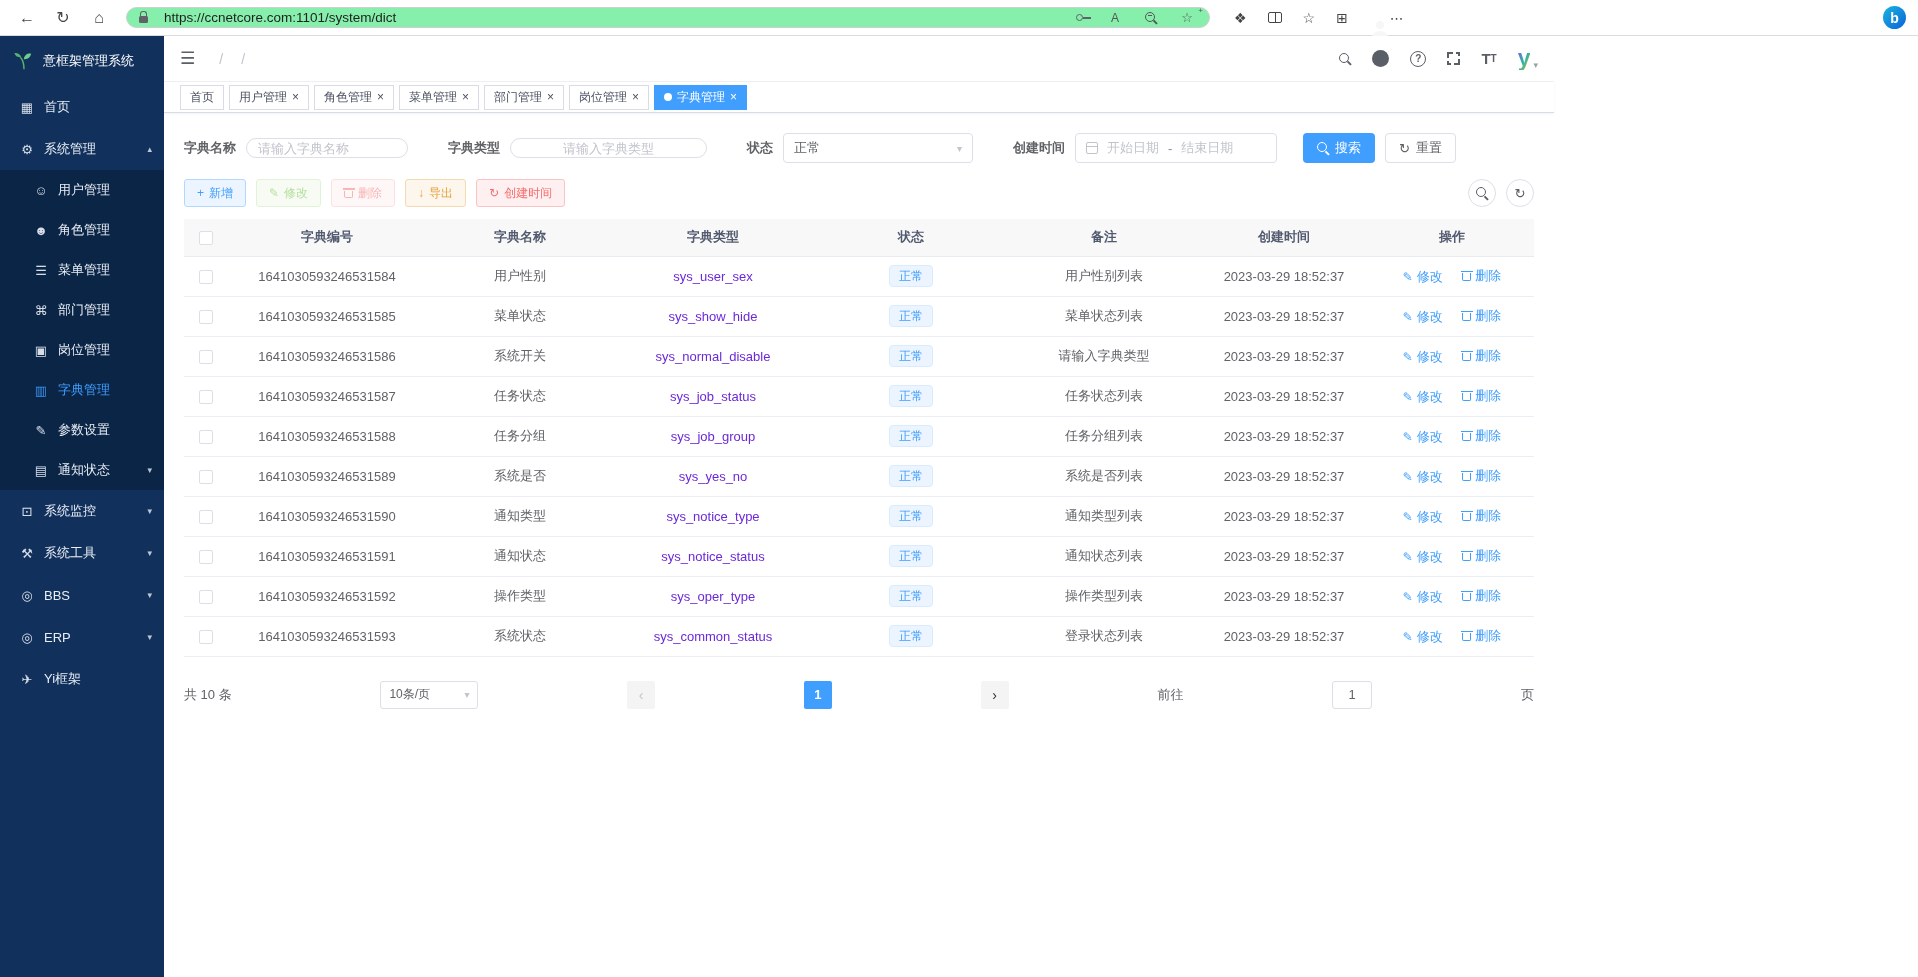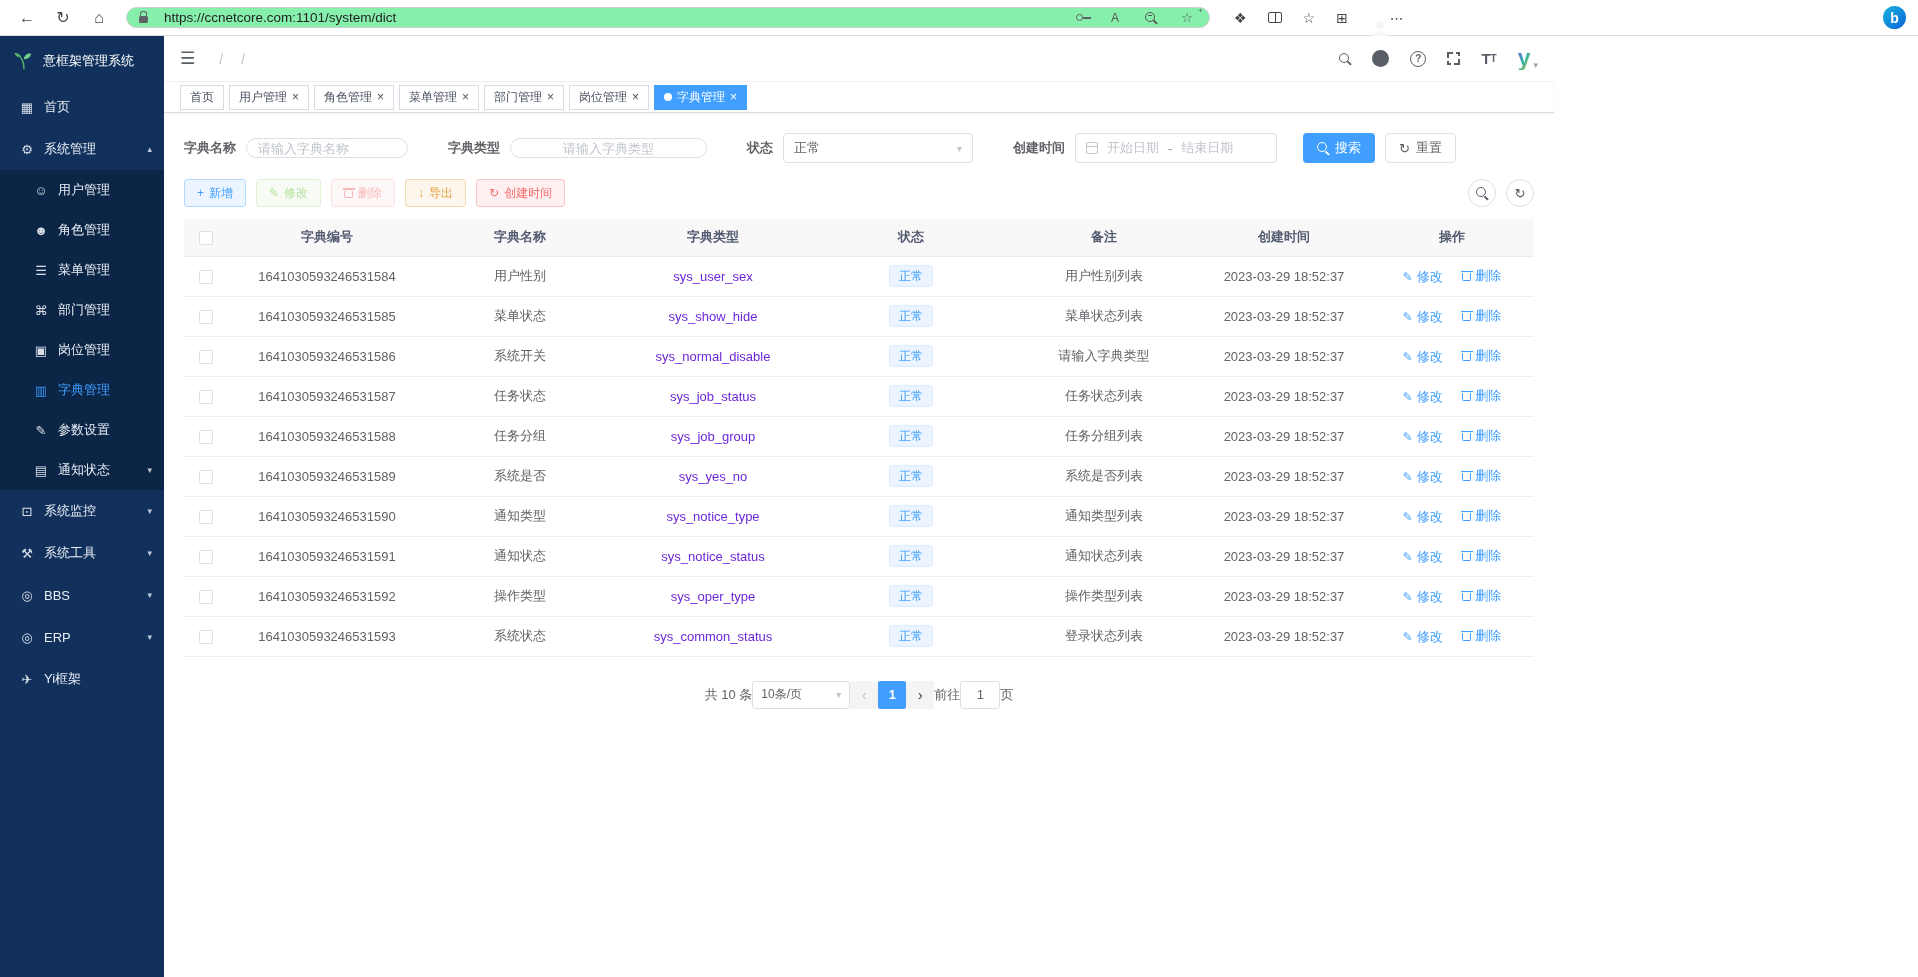--- a/index.html
+++ b/index.html
@@ -113,21 +113,21 @@
   table{width:100%;border-collapse:collapse;table-layout:fixed}
   thead th{background:#f8f8f9;color:#515a6e;font-size:13px;font-weight:700;height:37px;text-align:center;border-bottom:1px solid #e9ebf0}
   tbody td{height:40px;font-size:13px;color:var(--txt);text-align:center;border-bottom:1px solid #ebeef5;white-space:nowrap;overflow:hidden}
   .cb{appearance:none;width:14px;height:14px;border:1px solid var(--border);border-radius:2px;background:#fff;vertical-align:middle;cursor:pointer}
   .link{color:#6d28d9;cursor:pointer;text-decoration:none}
   .tag{display:inline-block;background:#ecf5ff;border:1px solid #d9ecff;color:var(--blue);font-size:12px;padding:0 9px;height:22px;line-height:20px;border-radius:4px}
   .op{color:var(--blue);font-size:13px;margin:0 8px;display:inline-flex;align-items:center;gap:4px;cursor:pointer}
   .op .ic{font-size:12px}
 
   
-  .pager{display:flex;align-items:center;justify-content:center;margin:24px 0;font-size:13px;color:var(--txt)}
+  .pager{display:flex;align-items:center;justify-content:space-between;margin:24px 0;font-size:13px;color:var(--txt)}
   .psize{width:98px;height:28px;border:1px solid var(--border);border-radius:3px;display:flex;align-items:center;justify-content:space-between;padding:0 8px;font-size:12px;cursor:pointer;background:#fff}
   .psize .caret{color:var(--muted);font-size:10px}
   .pbtn{min-width:28px;height:28px;background:#f4f4f5;border-radius:2px;display:flex;align-items:center;justify-content:center;font-size:14px;color:#303133;cursor:pointer}
   .pbtn.dis{color:var(--muted)}
   .pcur{background:var(--blue);color:#fff;font-weight:700;font-size:13px}
   .goto-input{width:40px;height:28px;border:1px solid var(--border);border-radius:3px;text-align:center;font-size:13px;color:var(--txt);outline:none}
 </style>
 </head>
 <body>
 

